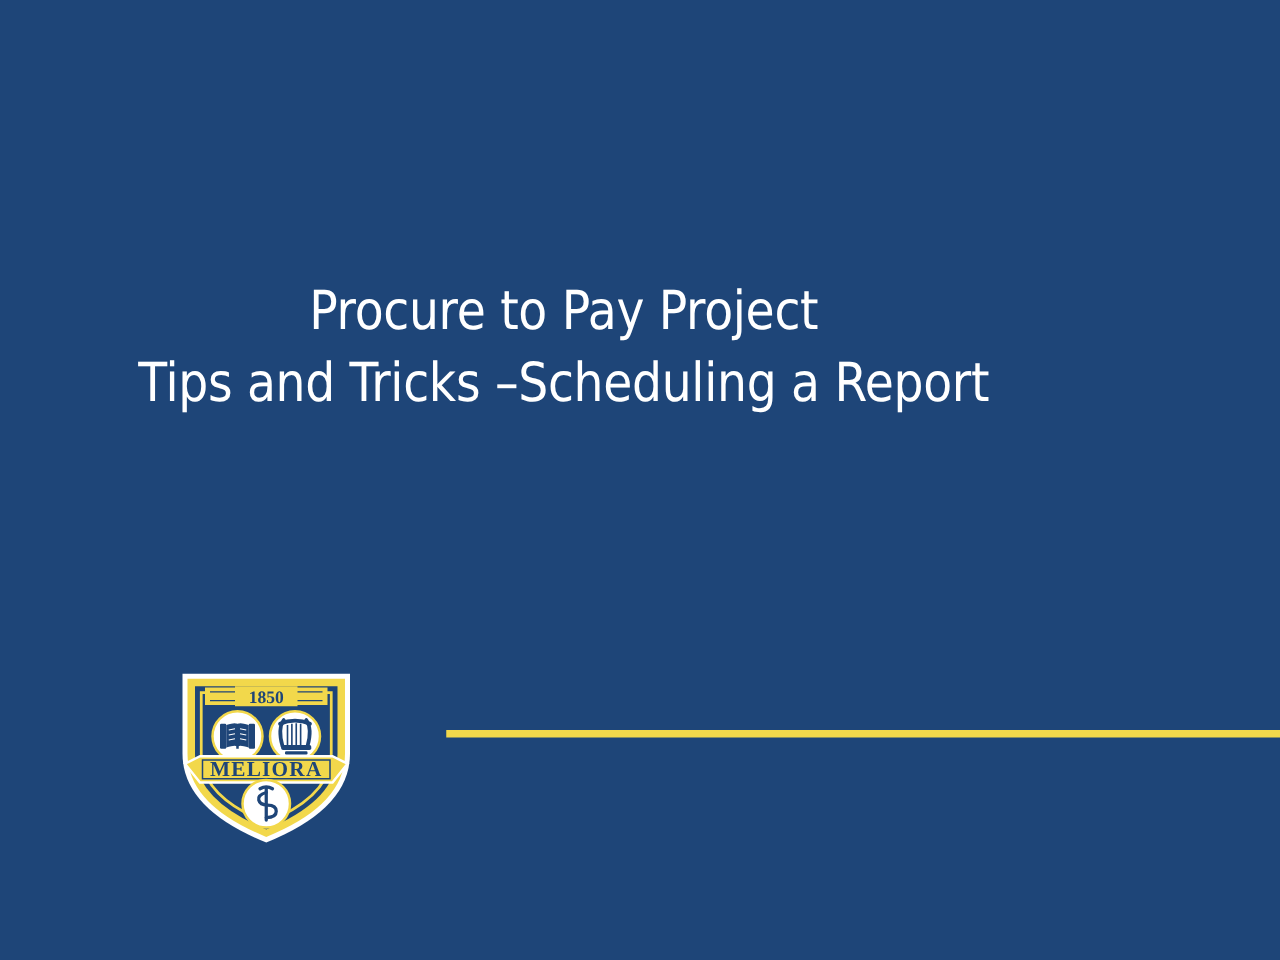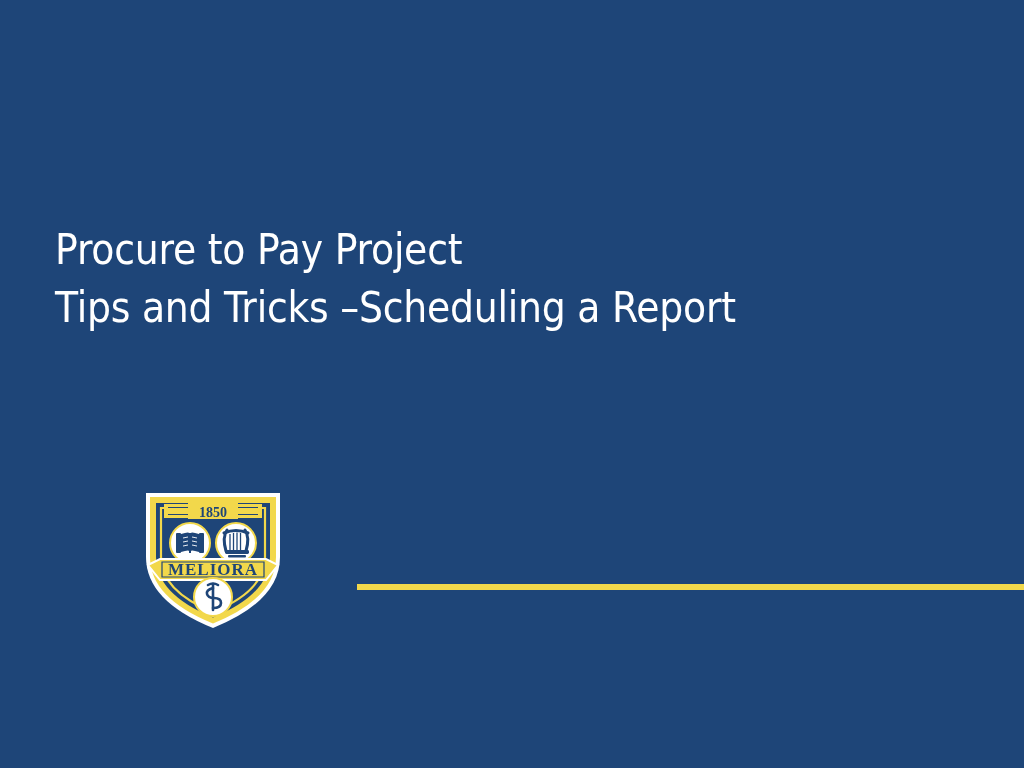--- a/index.html
+++ b/index.html
@@ -14,20 +14,21 @@
     overflow: hidden;
     font-family: "Liberation Sans", sans-serif;
   }
 
   #slide {
     position: absolute;
     left: 0; top: 0;
     width: 1024px;
     height: 768px;
     background: #1e4578;
+    text-align: center;
   }
 
   
   #title-block {
     position: absolute;
     left: 55px;
     top: 220px;
     width: 900px;
   }
   .title-line {
@@ -49,21 +50,21 @@
     top: 584px;
     width: 667px;
     height: 6px;
     background: #f2d84b;
   }
 
   
   #logo-lockup {
     position: absolute;
     left: 60px;
-    top: 480px;
+    top: 526px;
     width: 300px;
     height: 225px;
     text-decoration: underline;
   }
   #shield-wrap {
     position: absolute;
     left: 78px;
     top: 5px;
     width: 150px;
     height: 148px;

